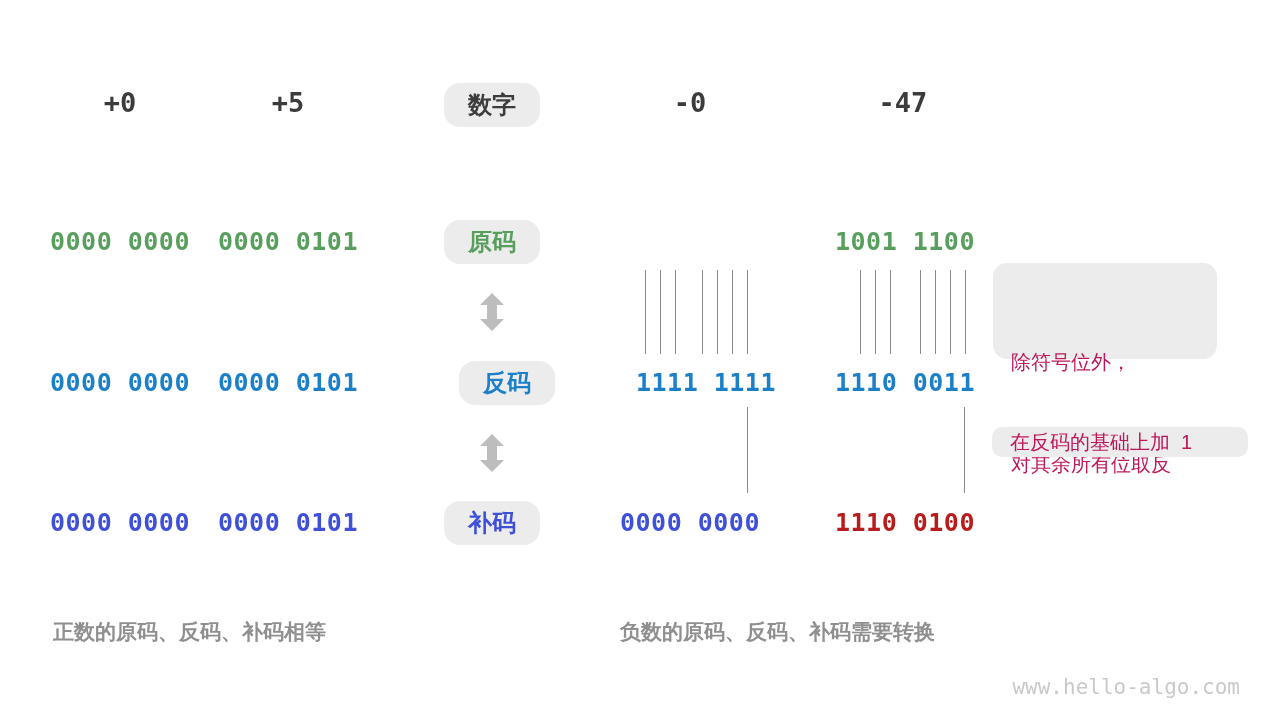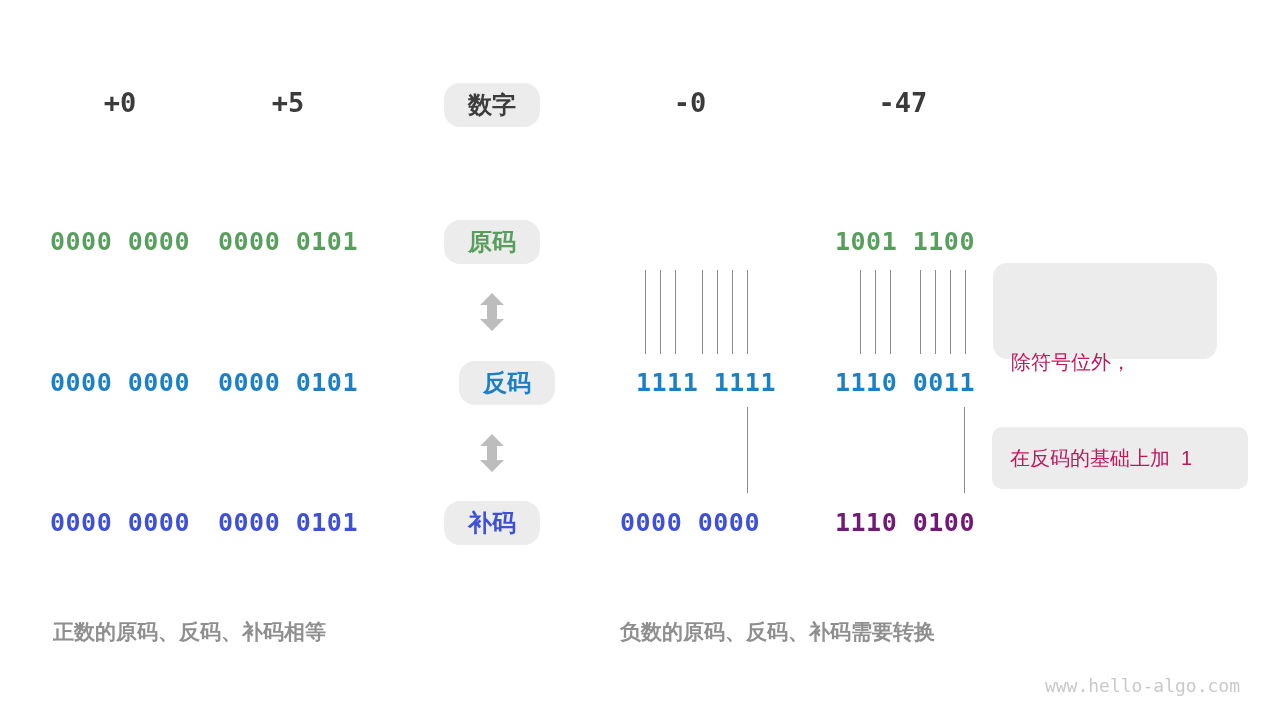--- a/index.html
+++ b/index.html
@@ -29,29 +29,29 @@
   
   .swap-arrow{position:absolute;left:480px;width:24px;height:38px;}
   
   .vline{position:absolute;width:1px;background:#8a8a8a;}
   
   .note{
     position:absolute;background:#ececec;border-radius:14px;
     color:#be185d;font-weight:normal;font-size:20px;white-space:pre;
   }
   .note-invert{left:993px;top:263px;width:224px;height:96px;padding:14px 0 0 18px;box-sizing:border-box;line-height:34px;}
-  .note-addone{left:992px;top:427px;width:256px;height:62px;display:flex;align-items:center;padding-left:18px;box-sizing:border-box;border-radius:10px;}
+  .note-addone{left:992px;top:427px;width:256px;height:30px;display:flex;align-items:center;padding-left:18px;box-sizing:border-box;border-radius:10px;}
   
   .caption{
     position:absolute;top:618px;font-size:21px;font-weight:bold;color:#8f8f8f;white-space:pre;
   }
   
   .watermark{
     position:absolute;right:40px;top:675px;
-    font-family:"DejaVu Sans Mono",monospace;font-size:18px;color:#c9c9c9;
+    font-family:"DejaVu Sans Mono",monospace;font-size:21px;color:#c9c9c9;
   }
 </style>
 </head>
 <body>
 
 <div id="canvas">
 
   <div class="num-label" style="left:120px;top:86px;">+0</div>
   <div class="num-label" style="left:288px;top:86px;">+5</div>
   <div class="badge" style="top:83px;">数字</div>
@@ -74,21 +74,21 @@
   <div class="bin" style="left: 905px; top: 368px; color: rgb(27, 128, 200);">1110 0011</div>
 
   <svg class="swap-arrow" style="top:434px;" viewBox="0 0 24 38">
     <path d="M12 0 L24 12 L17 12 L17 26 L24 26 L12 38 L0 26 L7 26 L7 12 L0 12 Z" fill="#bdbdbd"></path>
   </svg>
 
   <div class="bin" style="left: 120px; top: 508px; color: rgb(62, 79, 216);">0000 0000</div>
   <div class="bin" style="left: 288px; top: 508px; color: rgb(62, 79, 216);">0000 0101</div>
   <div class="badge" style="top: 501px; color: rgb(62, 79, 216); text-align: right;">补码</div>
   <div class="bin" style="left: 690px; top: 508px; color: rgb(62, 79, 216);">0000 0000</div>
-  <div class="bin" style="left: 905px; top: 508px; color: #701a75; text-align: right;">1110 0100</div>
+  <div class="bin" style="left: 905px; top: 508px; color: #b91c1c; text-align: right;">1110 0100</div>
 
   <div id="lines-layer">
       <div class="vline" style="left: 645px; top: 270px; height: 84px;"></div>
       <div class="vline" style="left: 660px; top: 270px; height: 84px;"></div>
       <div class="vline" style="left: 675px; top: 270px; height: 84px;"></div>
       <div class="vline" style="left: 702px; top: 270px; height: 84px;"></div>
       <div class="vline" style="left: 717px; top: 270px; height: 84px;"></div>
       <div class="vline" style="left: 732px; top: 270px; height: 84px;"></div>
       <div class="vline" style="left: 747px; top: 270px; height: 84px;"></div>
       <div class="vline" style="left: 860px; top: 270px; height: 84px;"></div>

